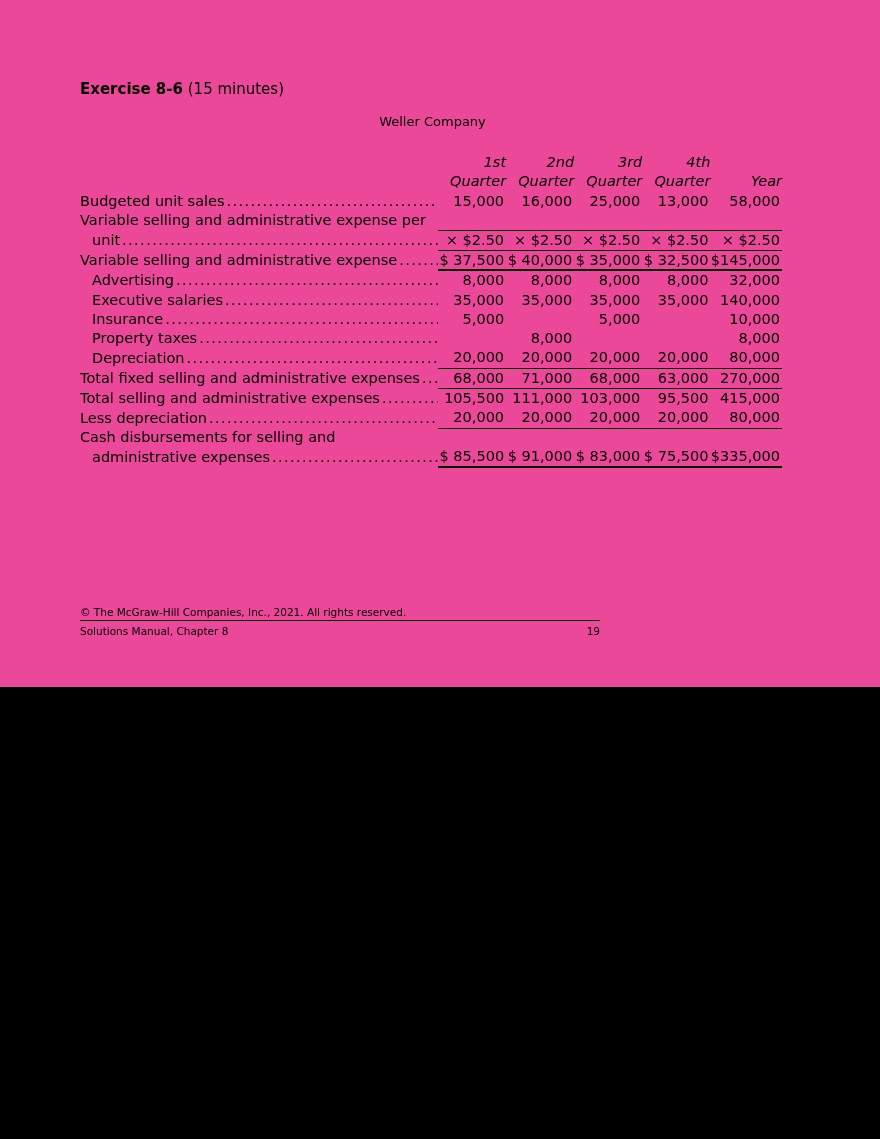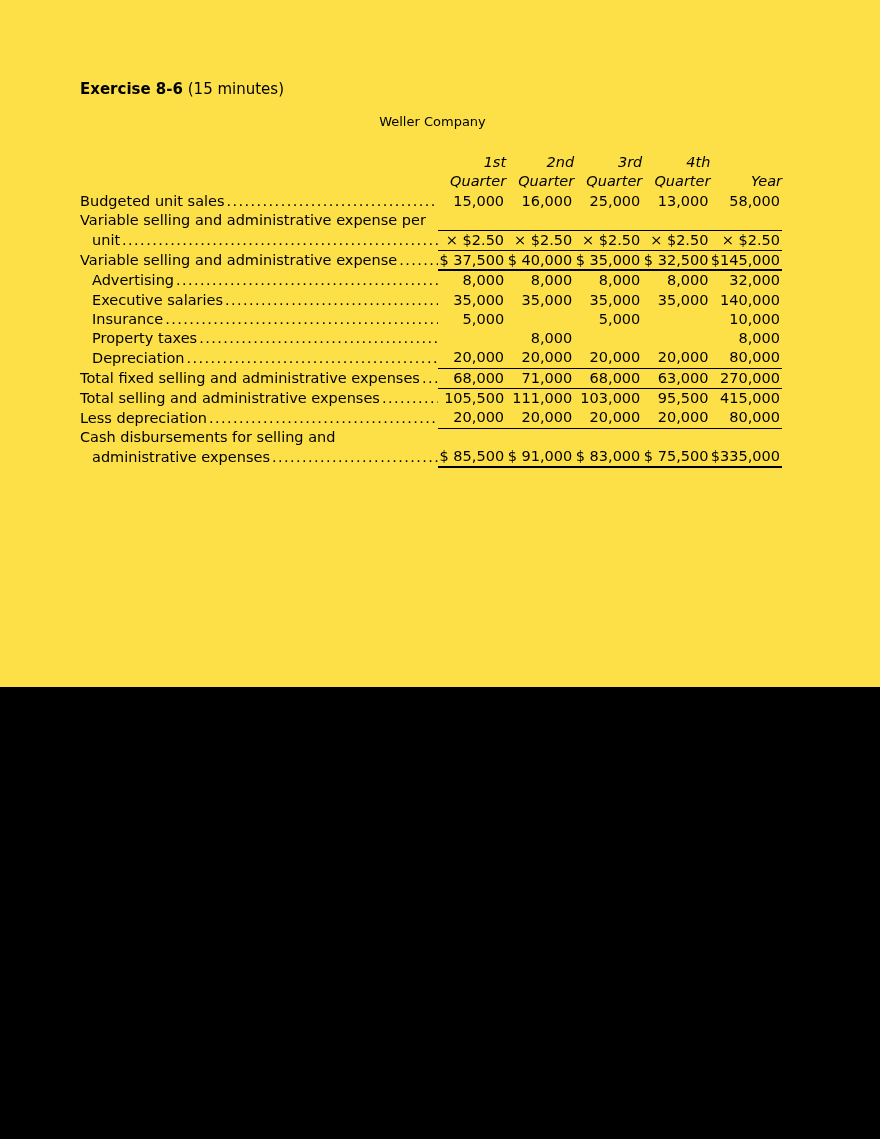--- a/index.html
+++ b/index.html
@@ -13,21 +13,21 @@
     height: 1139px;
     font-family: "DejaVu Sans", sans-serif;
     -webkit-font-smoothing: antialiased;
   }
   .page {
     position: absolute;
     left: 0;
     top: 0;
     width: 880px;
     height: 687px;
-    background: #fde047;
+    background: #ec4899;
     overflow: hidden;
   }
   .below-fold {
     position: absolute;
     left: 0;
     top: 687px;
     width: 880px;
     height: 452px;
     background: #000000;
   }
@@ -481,16 +481,24 @@
             <span class="numcell">$ 75,500</span>
           </td>
         <td class="num cY rule-dbl">
             <span class="numcell">$335,000</span>
           </td>
       </tr>
 
     </tbody>
   </table>
 
+  <div class="footer">
+    <div class="copyright">© The McGraw-Hill Companies, Inc., 2021. All rights reserved.</div>
+    <div class="rule"></div>
+    <div class="footline">
+      <span>Solutions Manual, Chapter 8</span>
+      <span>19</span>
+    </div>
+  </div>
 
 </div>
 
 <div class="below-fold"></div>
 
 </body></html>

